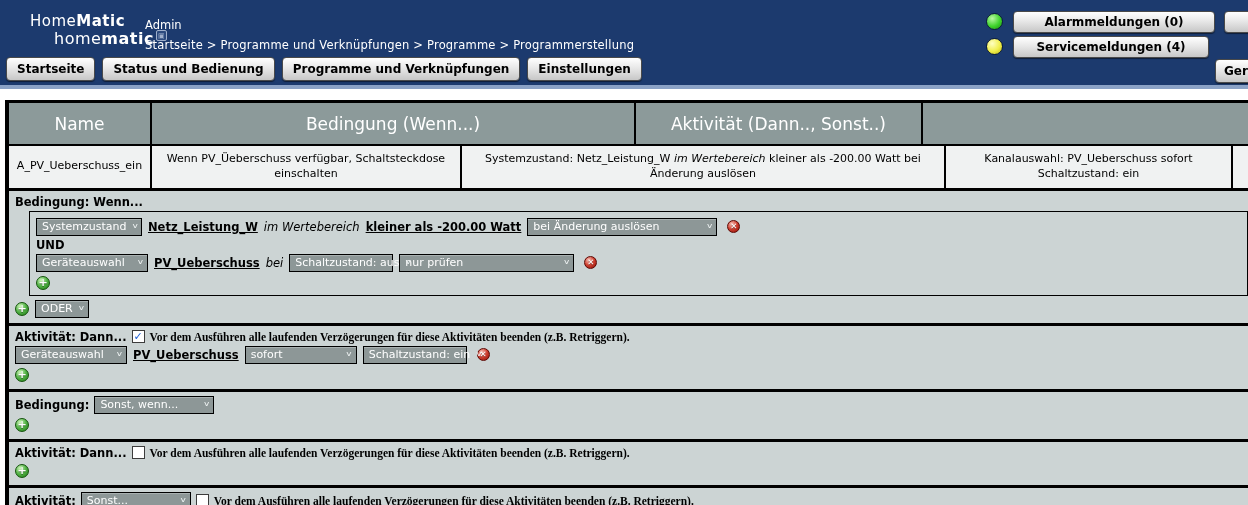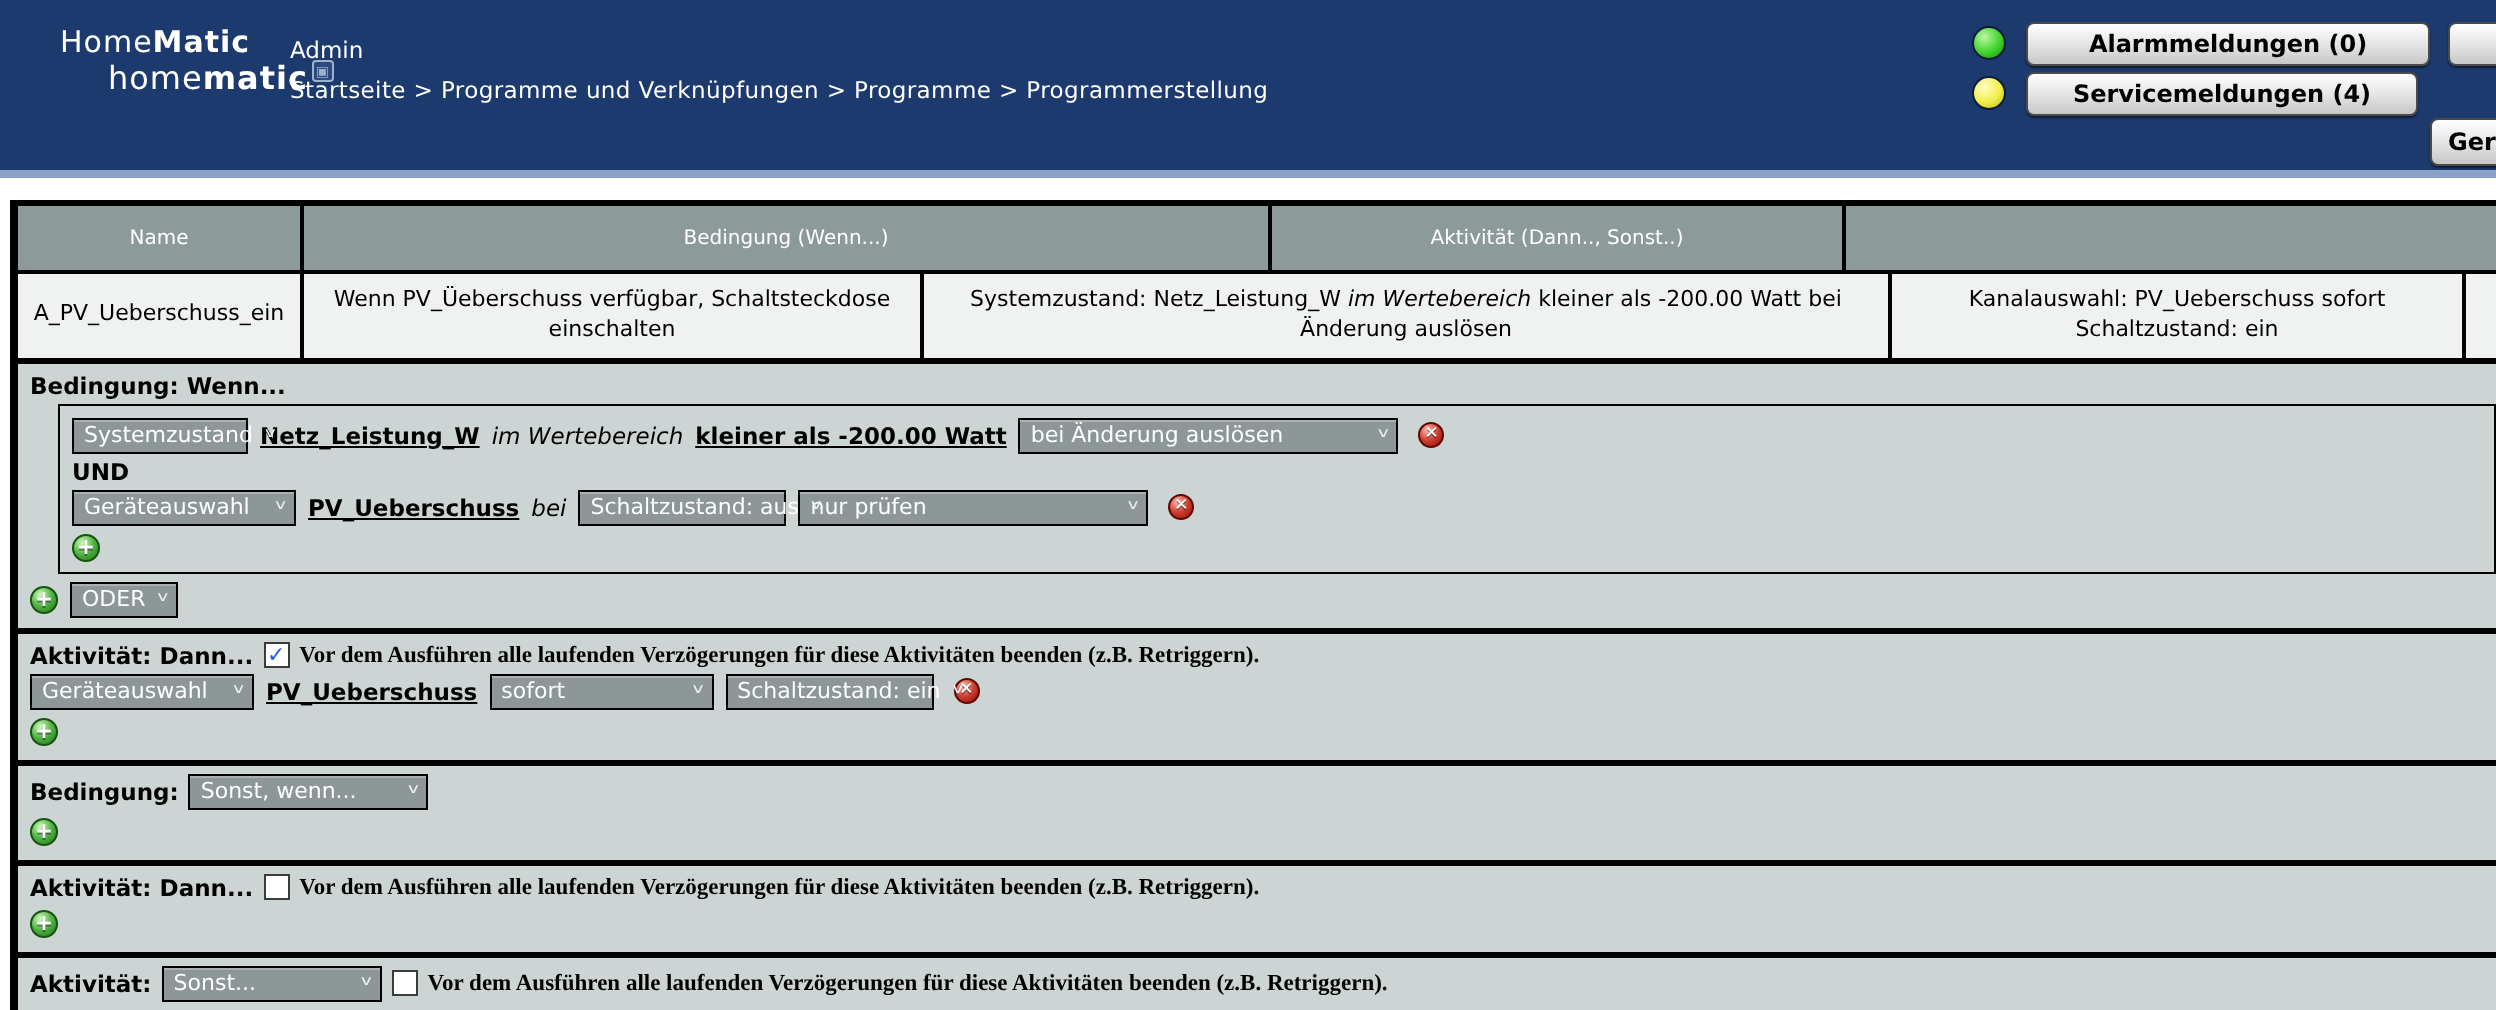--- a/index.html
+++ b/index.html
@@ -44,21 +44,21 @@
   .partial-btn { position:absolute; left:1224px; top:11px; width:40px; height:22px; padding:0; }
   .device-btn { position:absolute; left:1215px; top:59px; width:80px; text-align:left; padding-left:8px; }
 
   
   .panel {
     position:absolute; top:100px; left:5px; width:1256px;
     border:3px solid #000; border-left-width:4px; background:#ccd4d4;
   }
   .thead { display:flex; background:#8c9a9a; }
   .thead .cell {
-    color:#fff; font-size:10px; text-align:center; padding:11px 4px 10px;
+    color:#fff; font-size:17px; text-align:center; padding:11px 4px 10px;
     border-right:2px solid #000;
   }
   .trow { display:flex; background:#f0f2f2; border-top:2px solid #000; border-bottom:3px solid #000; }
   .trow .cell {
     font-size:11px; text-align:center; padding:6px 6px; border-right:2px solid #000;
     display:flex; flex-direction:column; justify-content:center; line-height:1.35;
   }
   .c-name { width:143px; }
   .c-desc { width:310px; }
   .c-cond { width:484px; }
@@ -76,21 +76,21 @@
   .label-row { display:flex; align-items:center; gap:5px; }
   .addrow { margin:4px 0 2px; }
 
   .sel {
     display:inline-flex; align-items:center; justify-content:space-between;
     background:#8d9797; color:#fff; border:1px solid #000;
     font-size:11px; padding:1px 4px 2px 5px; height:18px; cursor:pointer; white-space:nowrap;
     box-shadow:inset 0 1px 0 rgba(255,255,255,.25);
   }
   .sel .chev { font-size:9px; color:#eef2f2; margin-left:6px; transform:scaleY(.8); }
-  .w-sys  { width:88px; } .w-trig { width:190px; } .w-dev { width:112px; }
+  .w-sys  { width:106px; } .w-trig { width:190px; } .w-dev { width:112px; }
   .w-state{ width:104px; } .w-check{ width:175px; } .w-oder{ width:54px; }
   .w-sofort{ width:112px; } .w-ein { width:104px; } .w-sonstwenn{ width:120px; } .w-sonst{ width:110px; }
 
   .lnk { font-weight:bold; text-decoration:underline; font-size:11.5px; color:#000; cursor:pointer; white-space:nowrap; }
   .it { font-style:italic; font-size:11.5px; white-space:nowrap; }
 
   .ball {
     display:inline-flex; align-items:center; justify-content:center;
     border-radius:50%; color:#fff; font-weight:bold; cursor:pointer; flex:0 0 auto;
   }
@@ -118,20 +118,26 @@
   <div class="logo">
     <div class="l1"><span>Home</span><span class="bold">Matic</span></div>
     <div class="l2"><span>home</span><span class="bold">matic</span><span class="eq3-box">▣</span></div>
   </div>
 
   <div class="headinfo">
     <div class="admin">Admin</div>
     <div class="crumb">Startseite &gt; Programme und Verknüpfungen &gt; Programme &gt; Programmerstellung</div>
   </div>
 
+  <div class="navrow">
+    <span class="btn">Startseite</span>
+    <span class="btn">Status und Bedienung</span>
+    <span class="btn">Programme und Verknüpfungen</span>
+    <span class="btn">Einstellungen</span>
+  </div>
 
   <span class="led green"></span>
   <span class="led yellow"></span>
   <span class="btn alarm-btn">Alarmmeldungen (0)</span>
   <span class="btn service-btn">Servicemeldungen (4)</span>
   <span class="btn partial-btn"></span>
   <span class="btn device-btn">Gerät</span>
 </div>
 
 <div class="panel">

